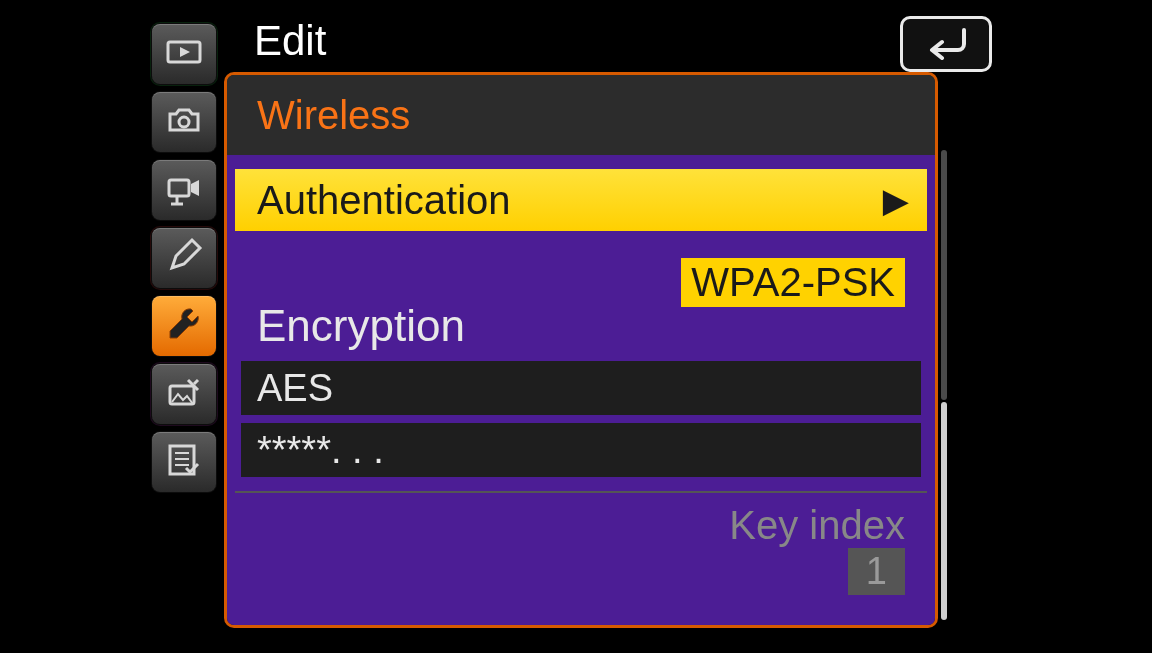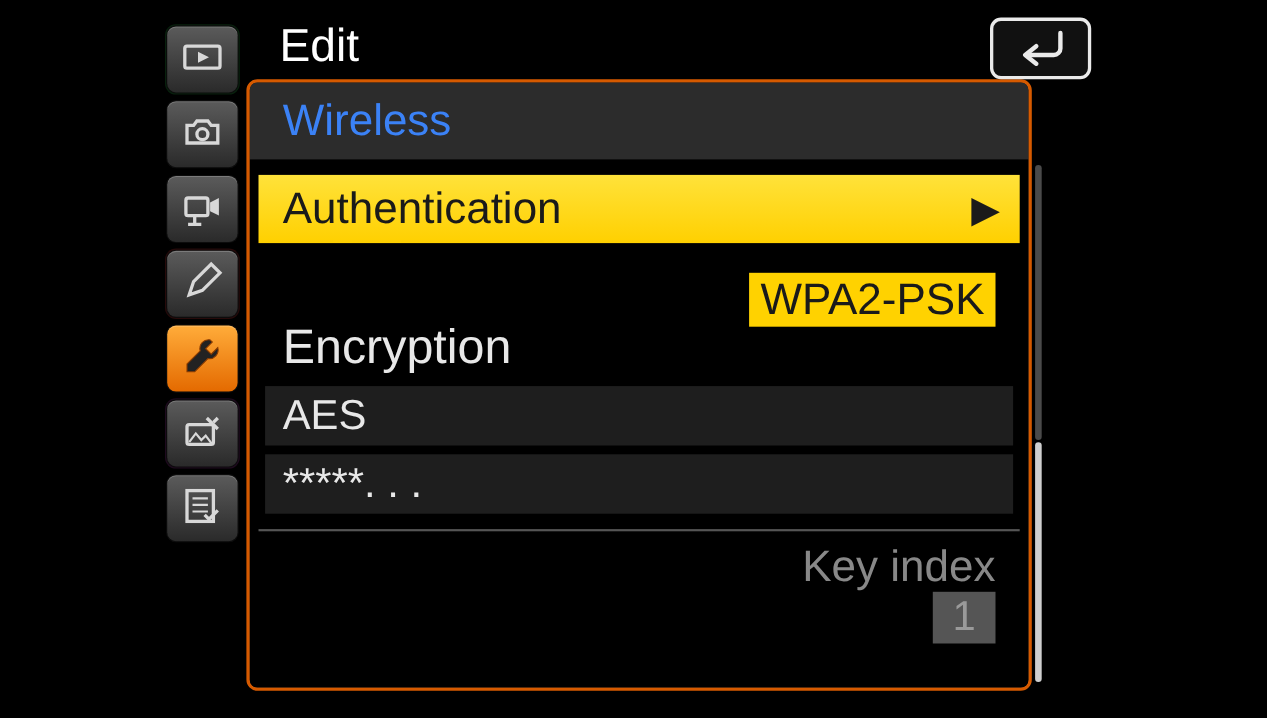--- a/index.html
+++ b/index.html
@@ -70,29 +70,29 @@
     height: 556px;
     background: #1b1b1b;
     display: flex;
     flex-direction: column;
   }
 
   .panel-header {
     display: flex;
     align-items: center;
     justify-content: space-between;
-    height: 70px;
+    height: 80px;
     padding: 0 26px 0 30px;
     background: #2c2c2c;
-    color: #3b82f6;
+    color: #f97316;
     font-size: 40px;
   }
 
   .panel-body {
-    background: #000000;
+    background: #4c1d95;
     flex: 1;
     padding: 14px 8px 10px 8px;
     display: flex;
     flex-direction: column;
     gap: 0;
   }
 
   
   .row-auth {
     background: linear-gradient(#ffe23a,#ffd000);

